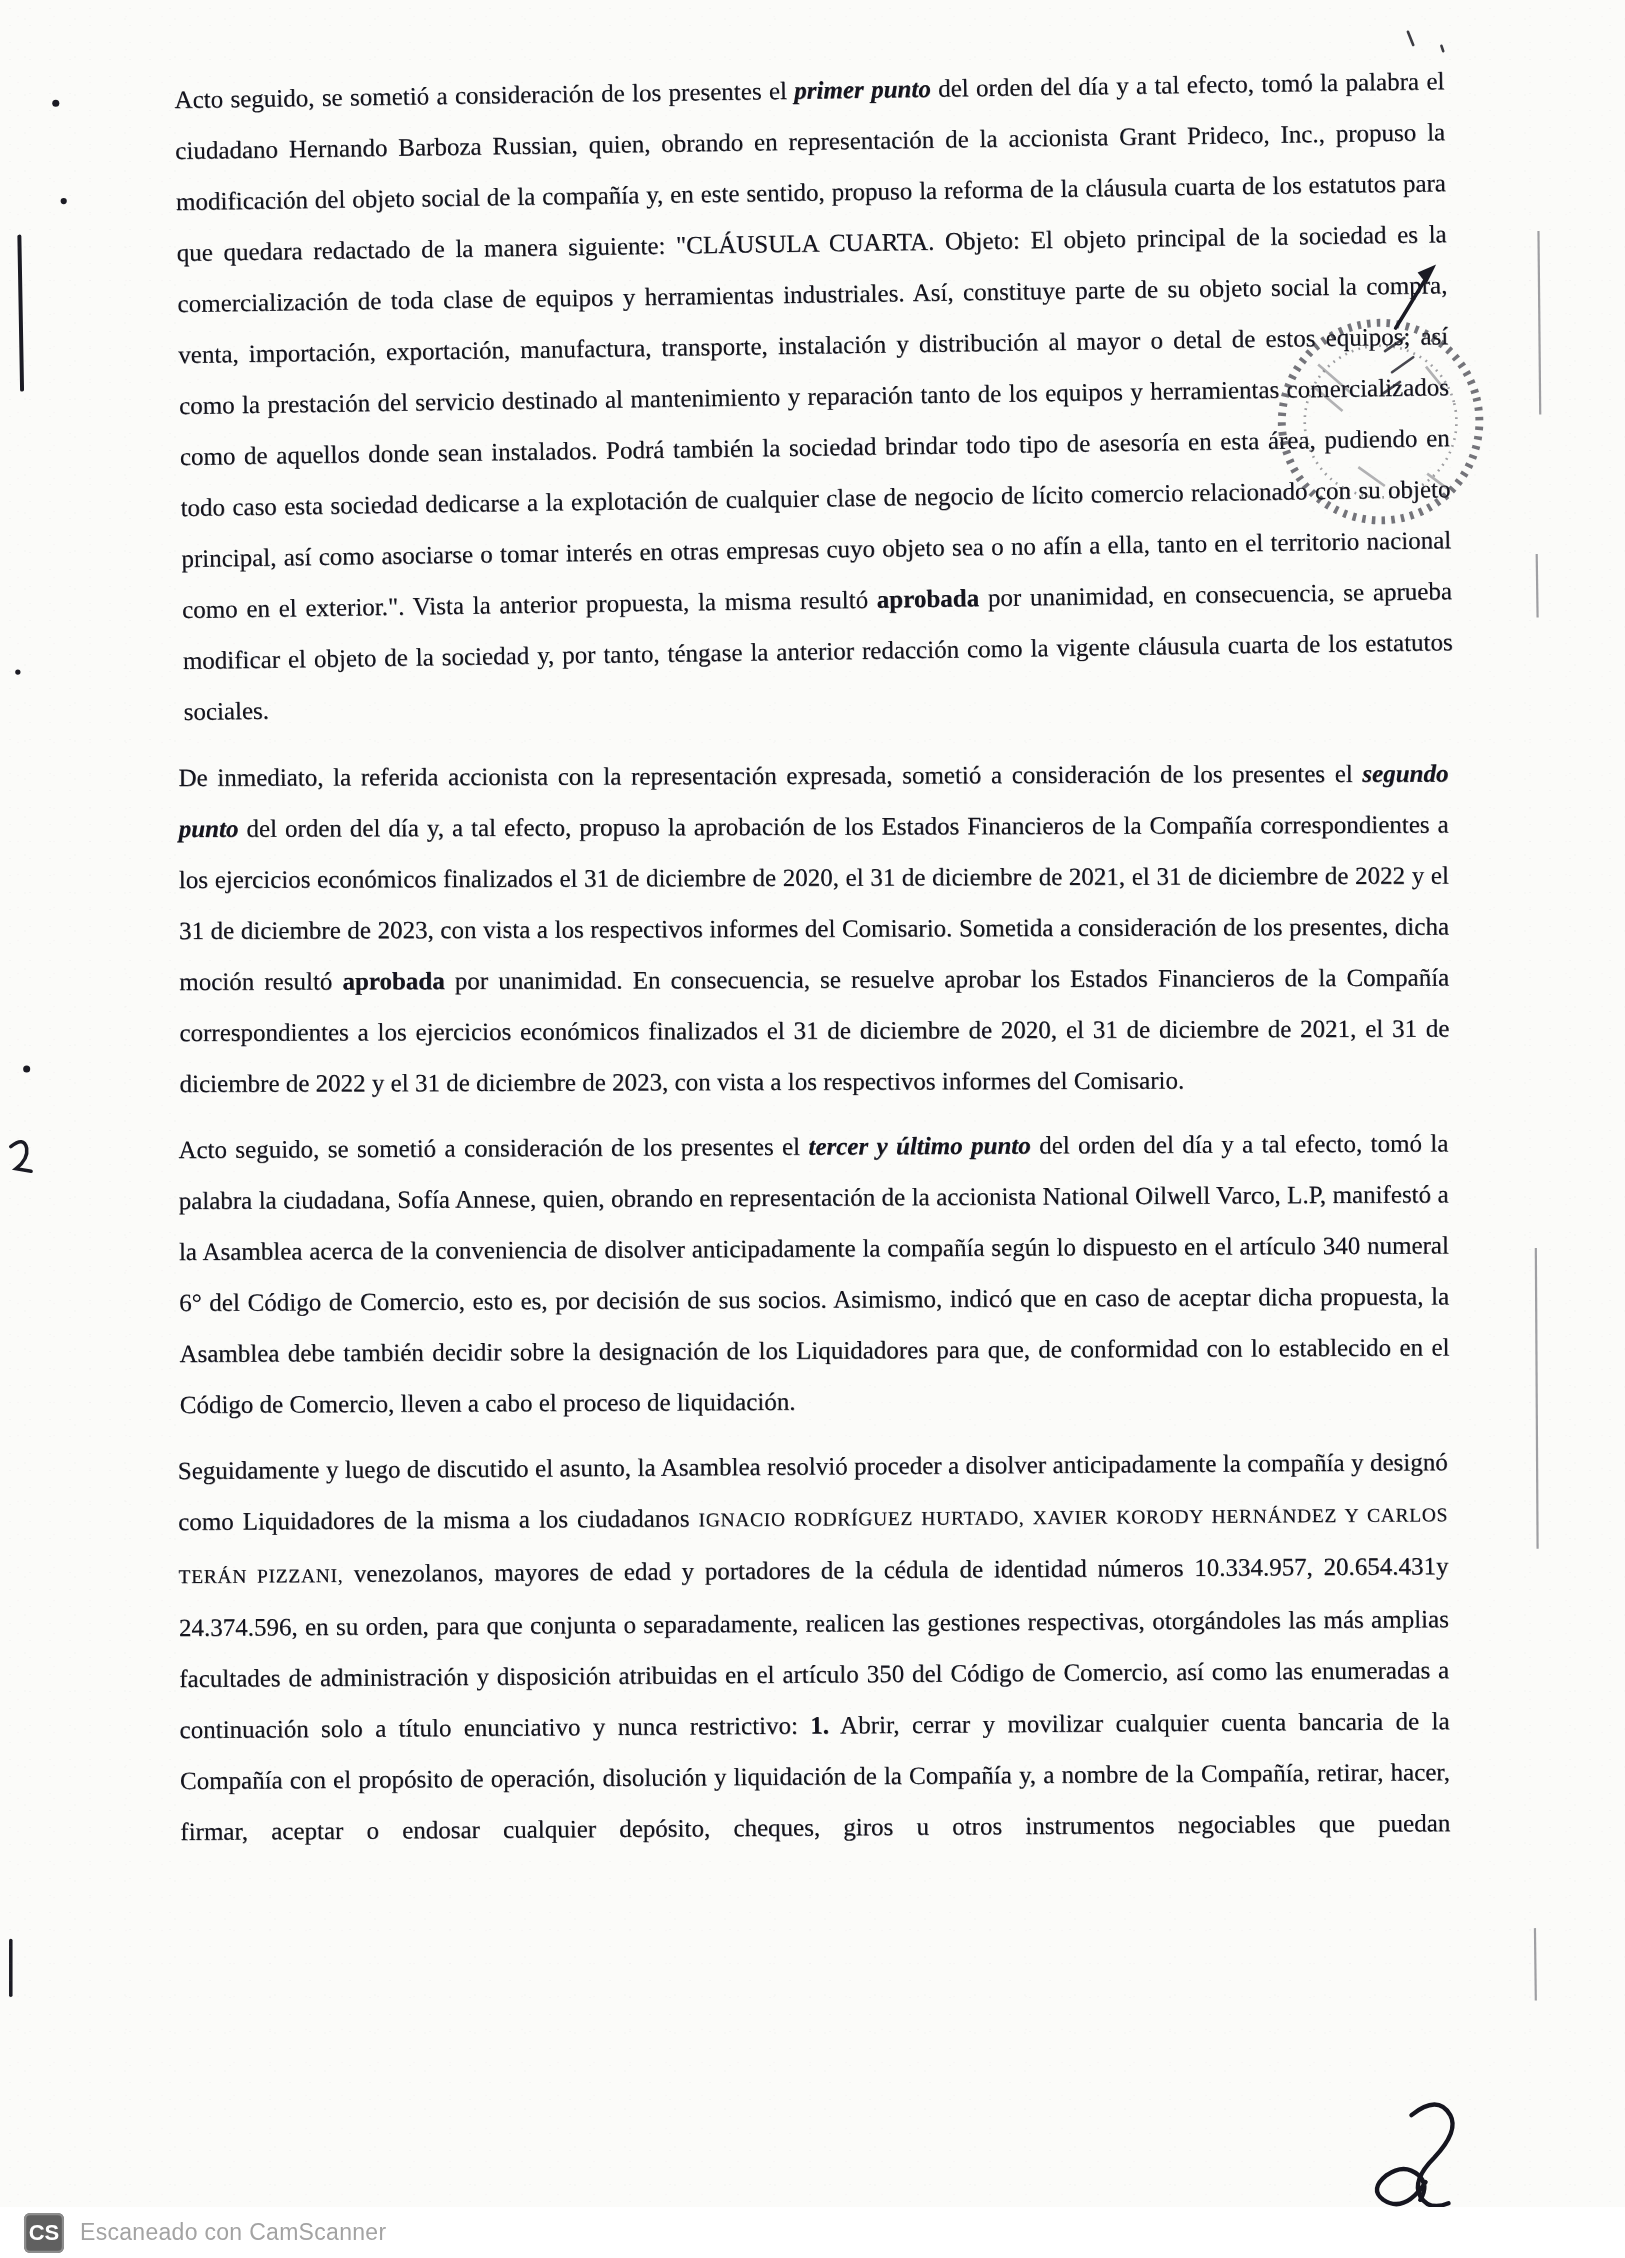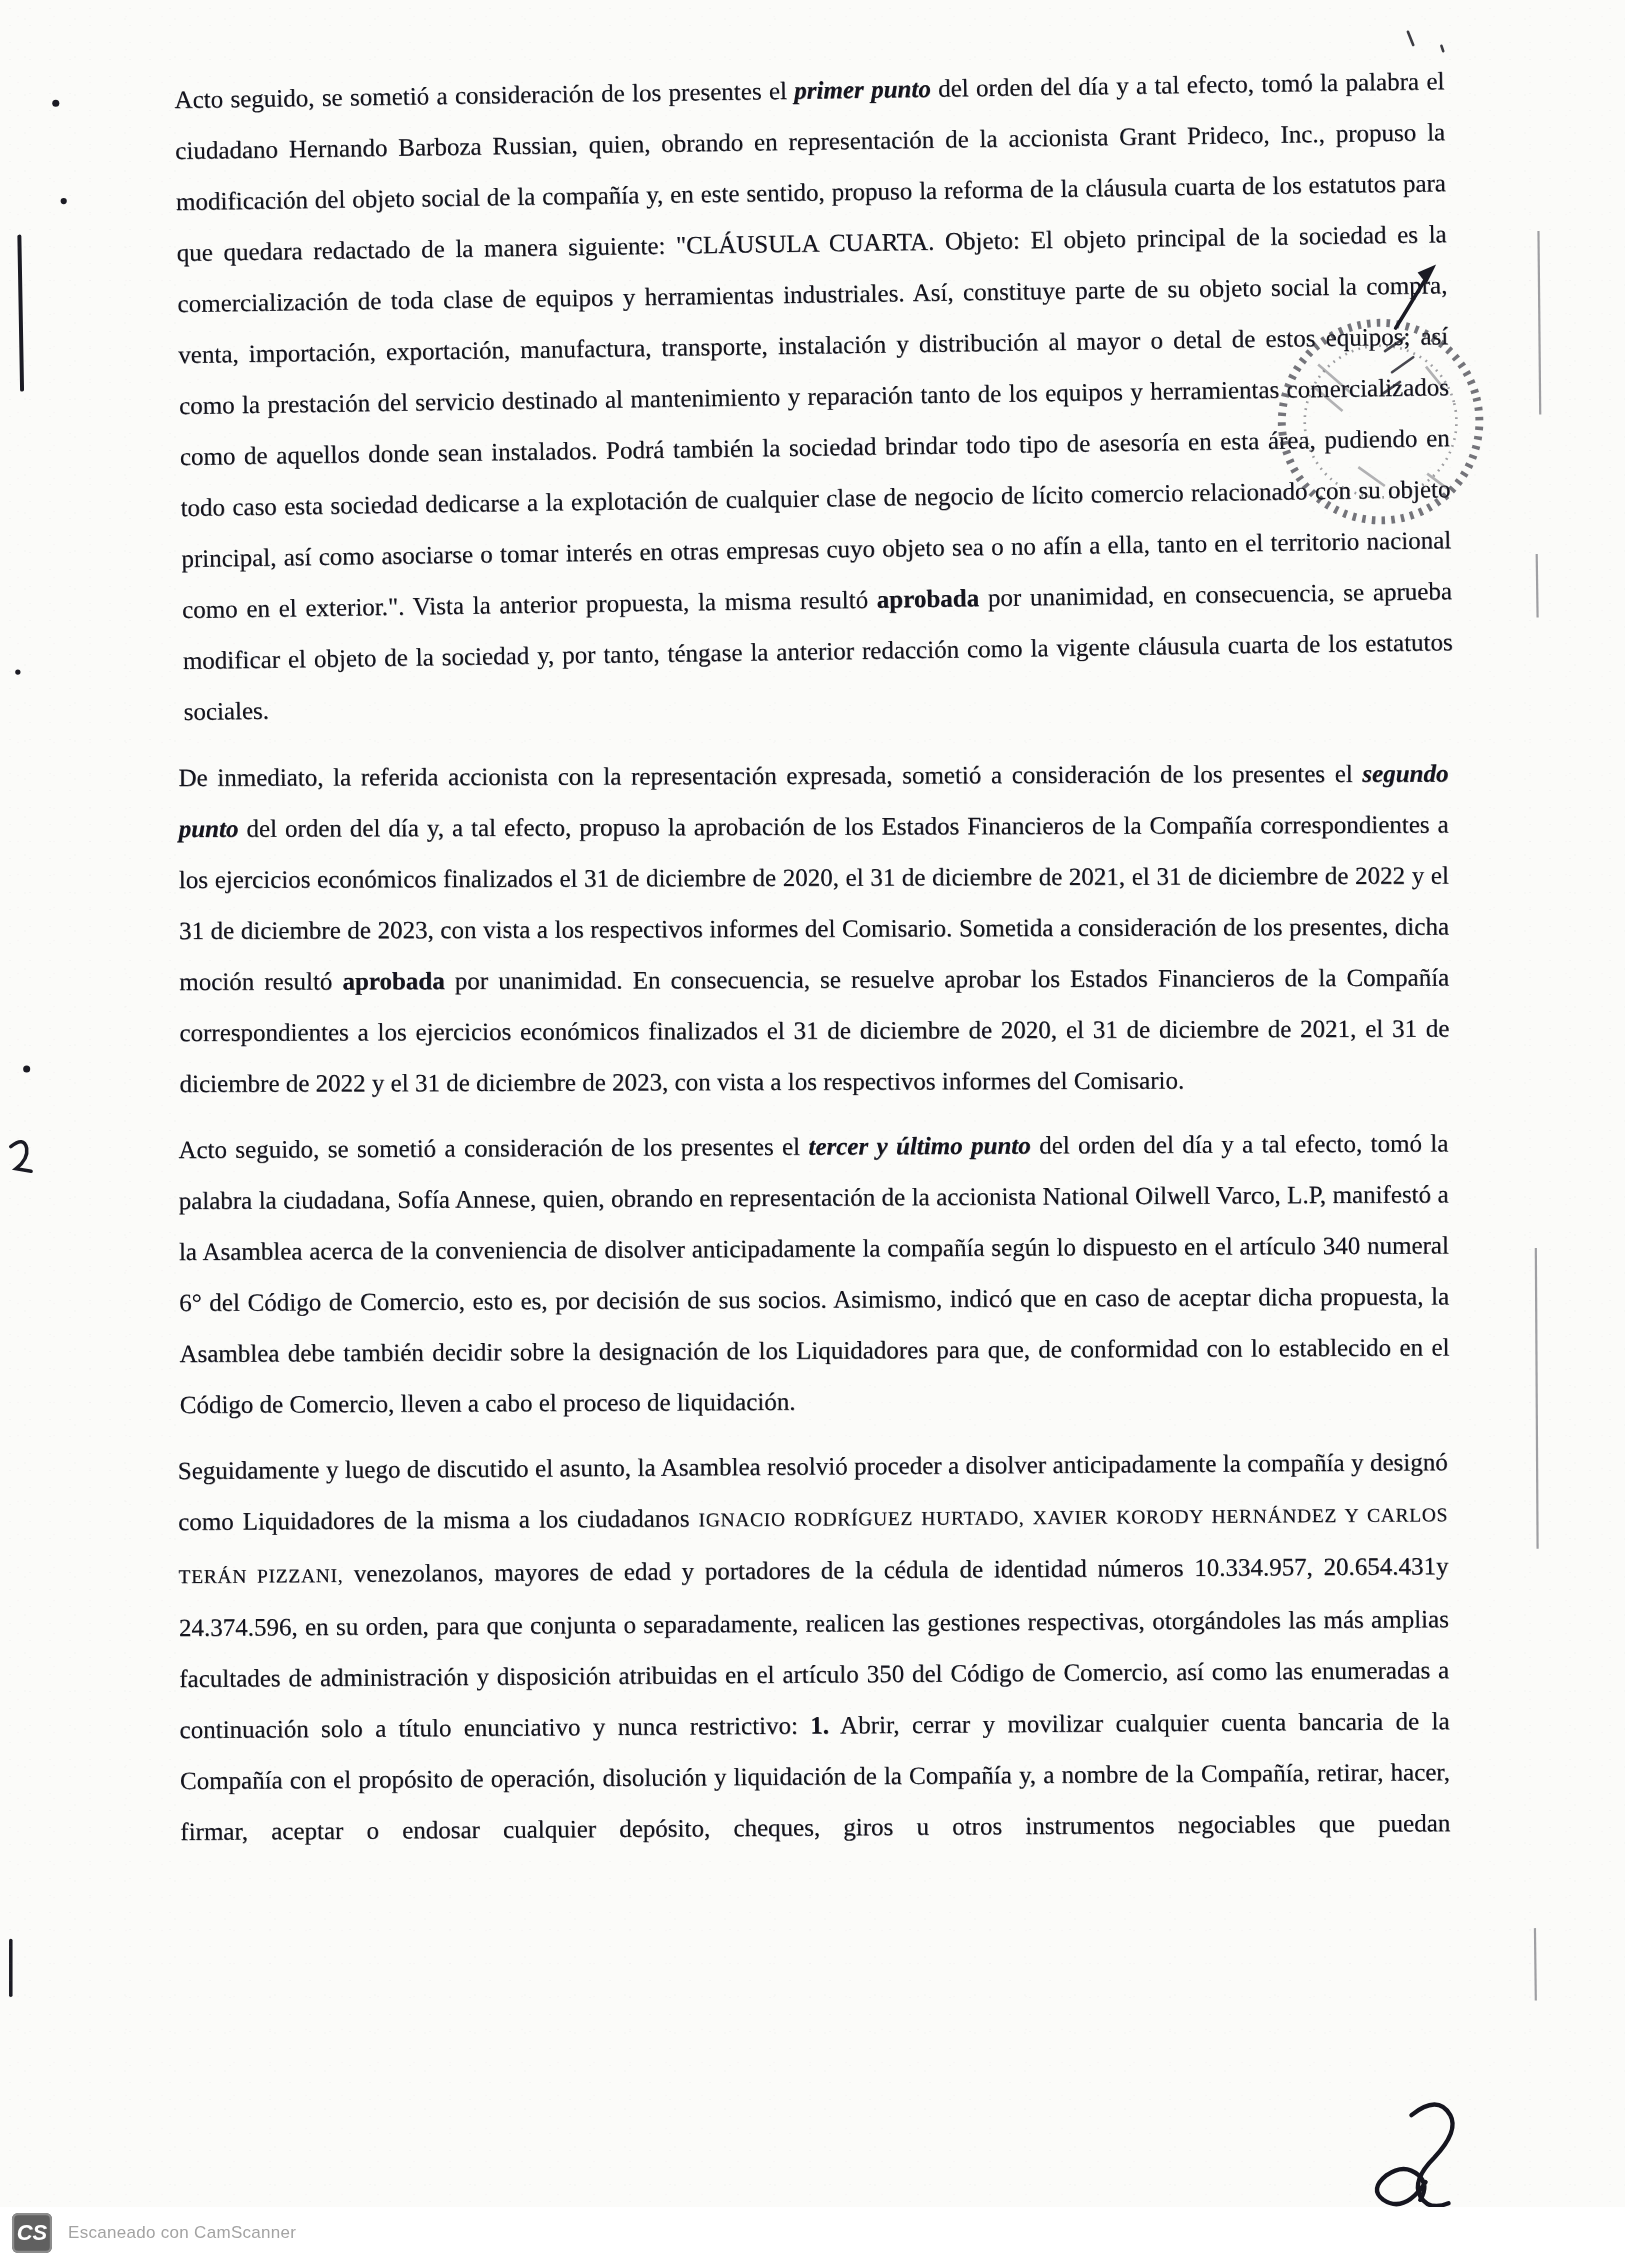--- a/index.html
+++ b/index.html
@@ -35,31 +35,30 @@
   .rb{font-weight:700;}
   .ri{font-style:italic;}
   .rc{font-size:0.78em;letter-spacing:0.7px;}
   .marks{position:absolute;inset:0;pointer-events:none;}
   .cam{
     position:absolute;left:0;bottom:0;width:100%;height:51px;
     background:#ffffff;display:flex;align-items:center;gap:16px;
     font-family:"Liberation Sans", sans-serif;
   }
   .cs-logo{
-    width:40px;height:40px;margin-left:12px;
+    width:40px;height:40px;margin-left:24px;
     background:var(--logo,#606060);
     border-radius:6.2px;
     color:#fff;font-weight:700;font-size:22px;
     display:flex;align-items:center;justify-content:center;
     box-shadow:0 0 0 2.2px #8d8d8d inset;
-    font-style:italic;
   }
   .cs-label{
     color:var(--footer_label,#a3a3a3);
-    font-size:17px;letter-spacing:0.3px;
+    font-size:23px;letter-spacing:0.3px;
   }
 </style>
 </head>
 <body>
 
 <div class="page">
 
   <section class="doc">
     <p class="para p1"><span>Acto seguido, se sometió a consideración de los presentes el </span><span class="rb ri">primer punto</span><span> del orden del día y a tal efecto, tomó la palabra el ciudadano Hernando Barboza Russian, quien, obrando en representación de la accionista Grant Prideco, Inc., propuso la modificación del objeto social de la compañía y, en este sentido, propuso la reforma de la cláusula cuarta de los estatutos para que quedara redactado de la manera siguiente: "CLÁUSULA CUARTA. Objeto: El objeto principal de la sociedad es la comercialización de toda clase de equipos y herramientas industriales. Así, constituye parte de su objeto social la compra, venta, importación, exportación, manufactura, transporte, instalación y distribución al mayor o detal de estos equipos; así como la prestación del servicio destinado al mantenimiento y reparación tanto de los equipos y herramientas comercializados como de aquellos donde sean instalados. Podrá también la sociedad brindar todo tipo de asesoría en esta área, pudiendo en todo caso esta sociedad dedicarse a la explotación de cualquier clase de negocio de lícito comercio relacionado con su objeto principal, así como asociarse o tomar interés en otras empresas cuyo objeto sea o no afín a ella, tanto en el territorio nacional como en el exterior.". Vista la anterior propuesta, la misma resultó </span><span class="rb">aprobada</span><span> por unanimidad, en consecuencia, se aprueba modificar el objeto de la sociedad y, por tanto, téngase la anterior redacción como la vigente cláusula cuarta de los estatutos sociales.</span></p>
     <p class="para p2"><span>De inmediato, la referida accionista con la representación expresada, sometió a consideración de los presentes el </span><span class="rb ri">segundo punto</span><span> del orden del día y, a tal efecto, propuso la aprobación de los Estados Financieros de la Compañía correspondientes a los ejercicios económicos finalizados el 31 de diciembre de 2020, el 31 de diciembre de 2021, el 31 de diciembre de 2022 y el 31 de diciembre de 2023, con vista a los respectivos informes del Comisario. Sometida a consideración de los presentes, dicha moción resultó </span><span class="rb">aprobada</span><span> por unanimidad. En consecuencia, se resuelve aprobar los Estados Financieros de la Compañía correspondientes a los ejercicios económicos finalizados el 31 de diciembre de 2020, el 31 de diciembre de 2021, el 31 de diciembre de 2022 y el 31 de diciembre de 2023, con vista a los respectivos informes del Comisario.</span></p>

